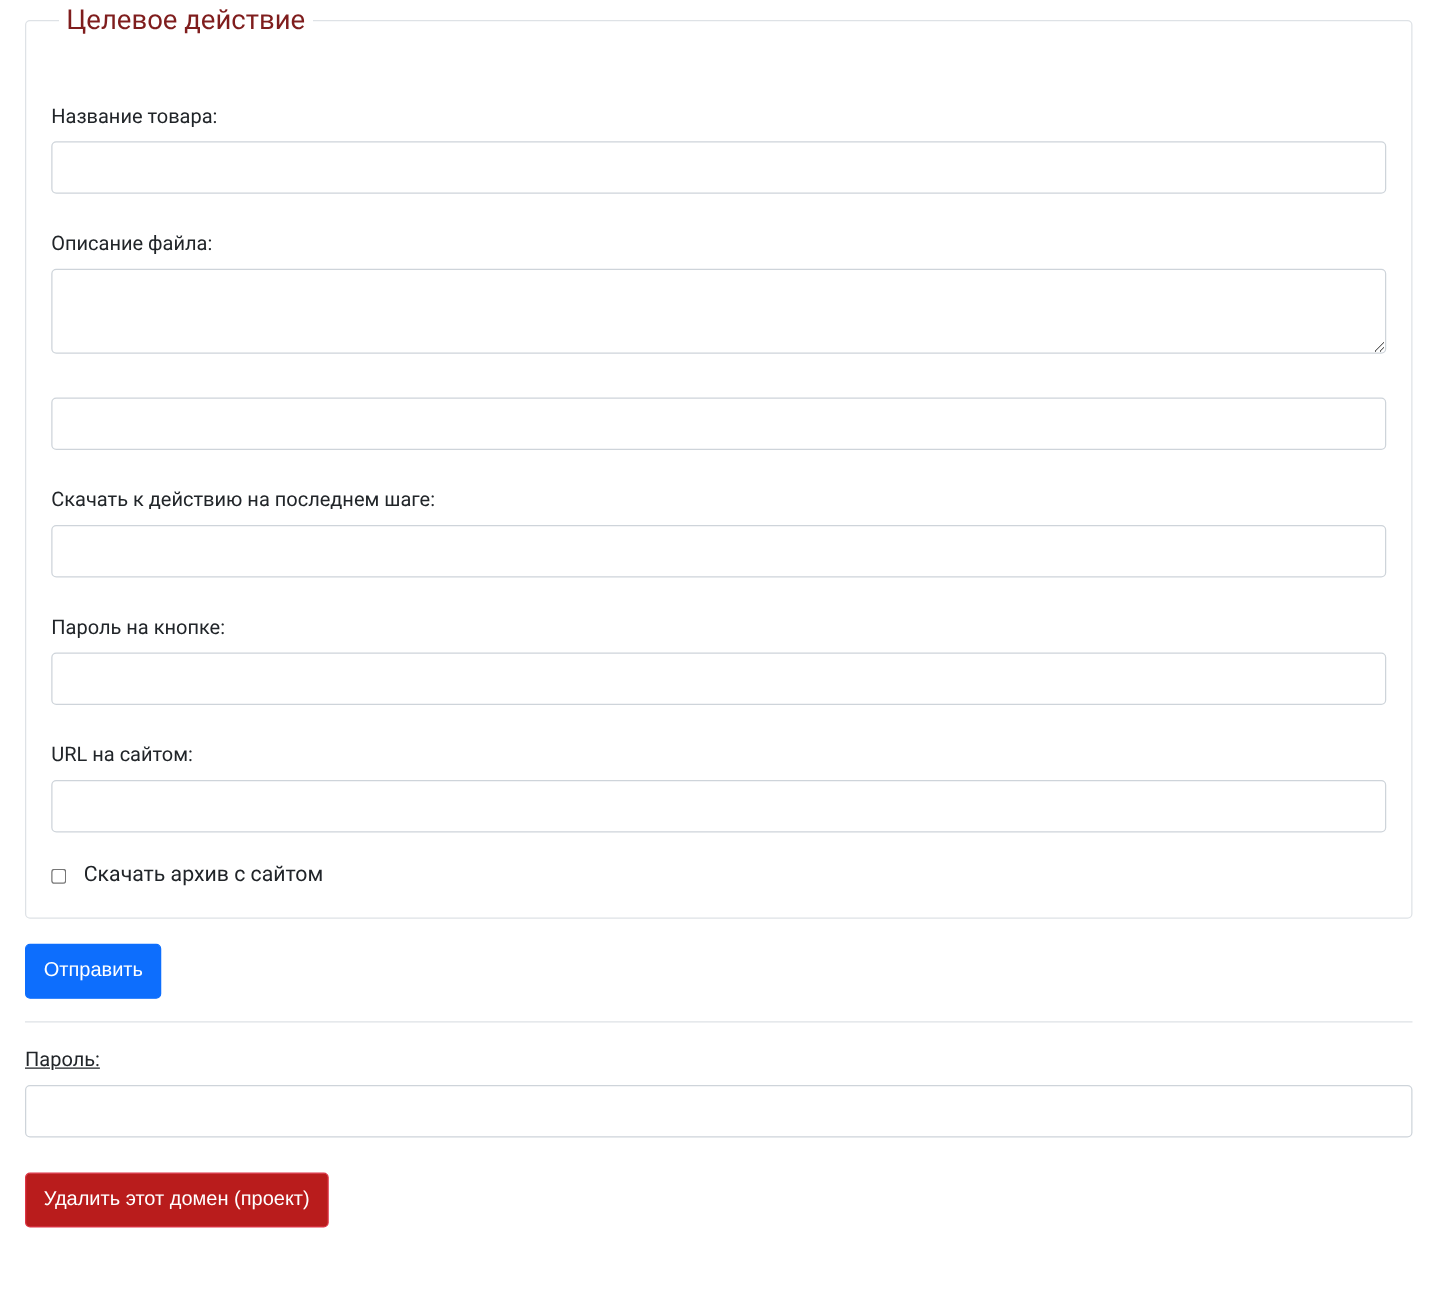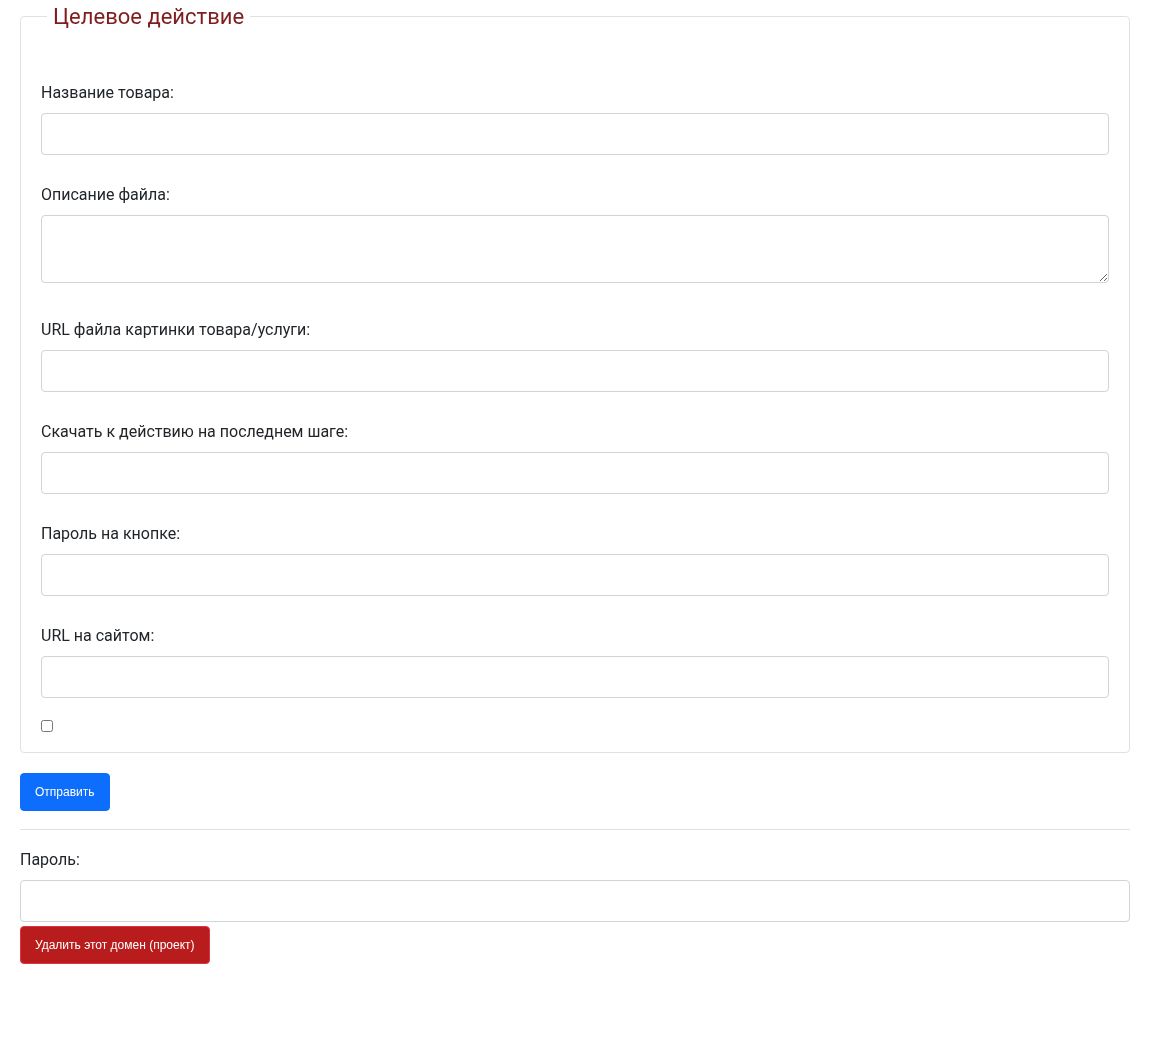--- a/index.html
+++ b/index.html
@@ -65,21 +65,21 @@
       width: 12px;
       height: 12px;
     }
     .checkbox-group label {
       margin-bottom: 0;
       font-size: 17px;
     }
     .btn {
       display: inline-block;
       padding: 9px 14px;
-      font-size: 12px;
+      font-size: 16px;
       font-weight: 400;
       line-height: 1.5;
       text-align: left;
       border: 1px solid transparent;
       border-radius: 4px;
       cursor: pointer;
       color: #fff;
     }
     .btn-primary {
       background-color: #0d6efd;
@@ -88,21 +88,22 @@
     .btn-danger {
       background-color: #b91c1c;
       border-color: #dc3545;
     }
     hr {
       border: none;
       border-top: 1px solid #dee2e6;
       margin: 18px 0;
     }
     .lower-group {
-      margin-bottom: 4px;
+      margin-bottom: 28px;
+      text-decoration: underline;
     }
     .lower-group label {
       margin-bottom: 8px;
     }
   </style>
 </head>
 <body>
 
 
 
@@ -113,41 +114,41 @@
     <label>Название товара:</label>
     <input type="text" value="" style="">
   </div>
 
   <div class="form-group">
     <label>Описание файла:</label>
     <textarea style=""></textarea>
   </div>
 
   <div class="form-group">
-    <label>URL файла картинки товара/услуги:</label>
     <input type="text" value="" style="">
   </div>
 
   <div class="form-group">
     <label>Скачать к действию на последнем шаге:</label>
     <input type="text" value="" style="">
   </div>
 
   <div class="form-group">
     <label>Пароль на кнопке:</label>
     <input type="text" value="" style="">
   </div>
 
   <div class="form-group">
     <label>URL на сайтом:</label>
     <input type="text" value="" style="">
   </div>
 
   <div class="checkbox-group">
     <input type="checkbox" style="">
+    <label>Скачать архив с сайтом</label>
   </div>
 </fieldset>
 
 <button class="btn btn-primary">Отправить</button>
 
 <hr>
 
 <div class="lower-group">
   <label>Пароль:</label>
   <input type="password" value="" style="">

